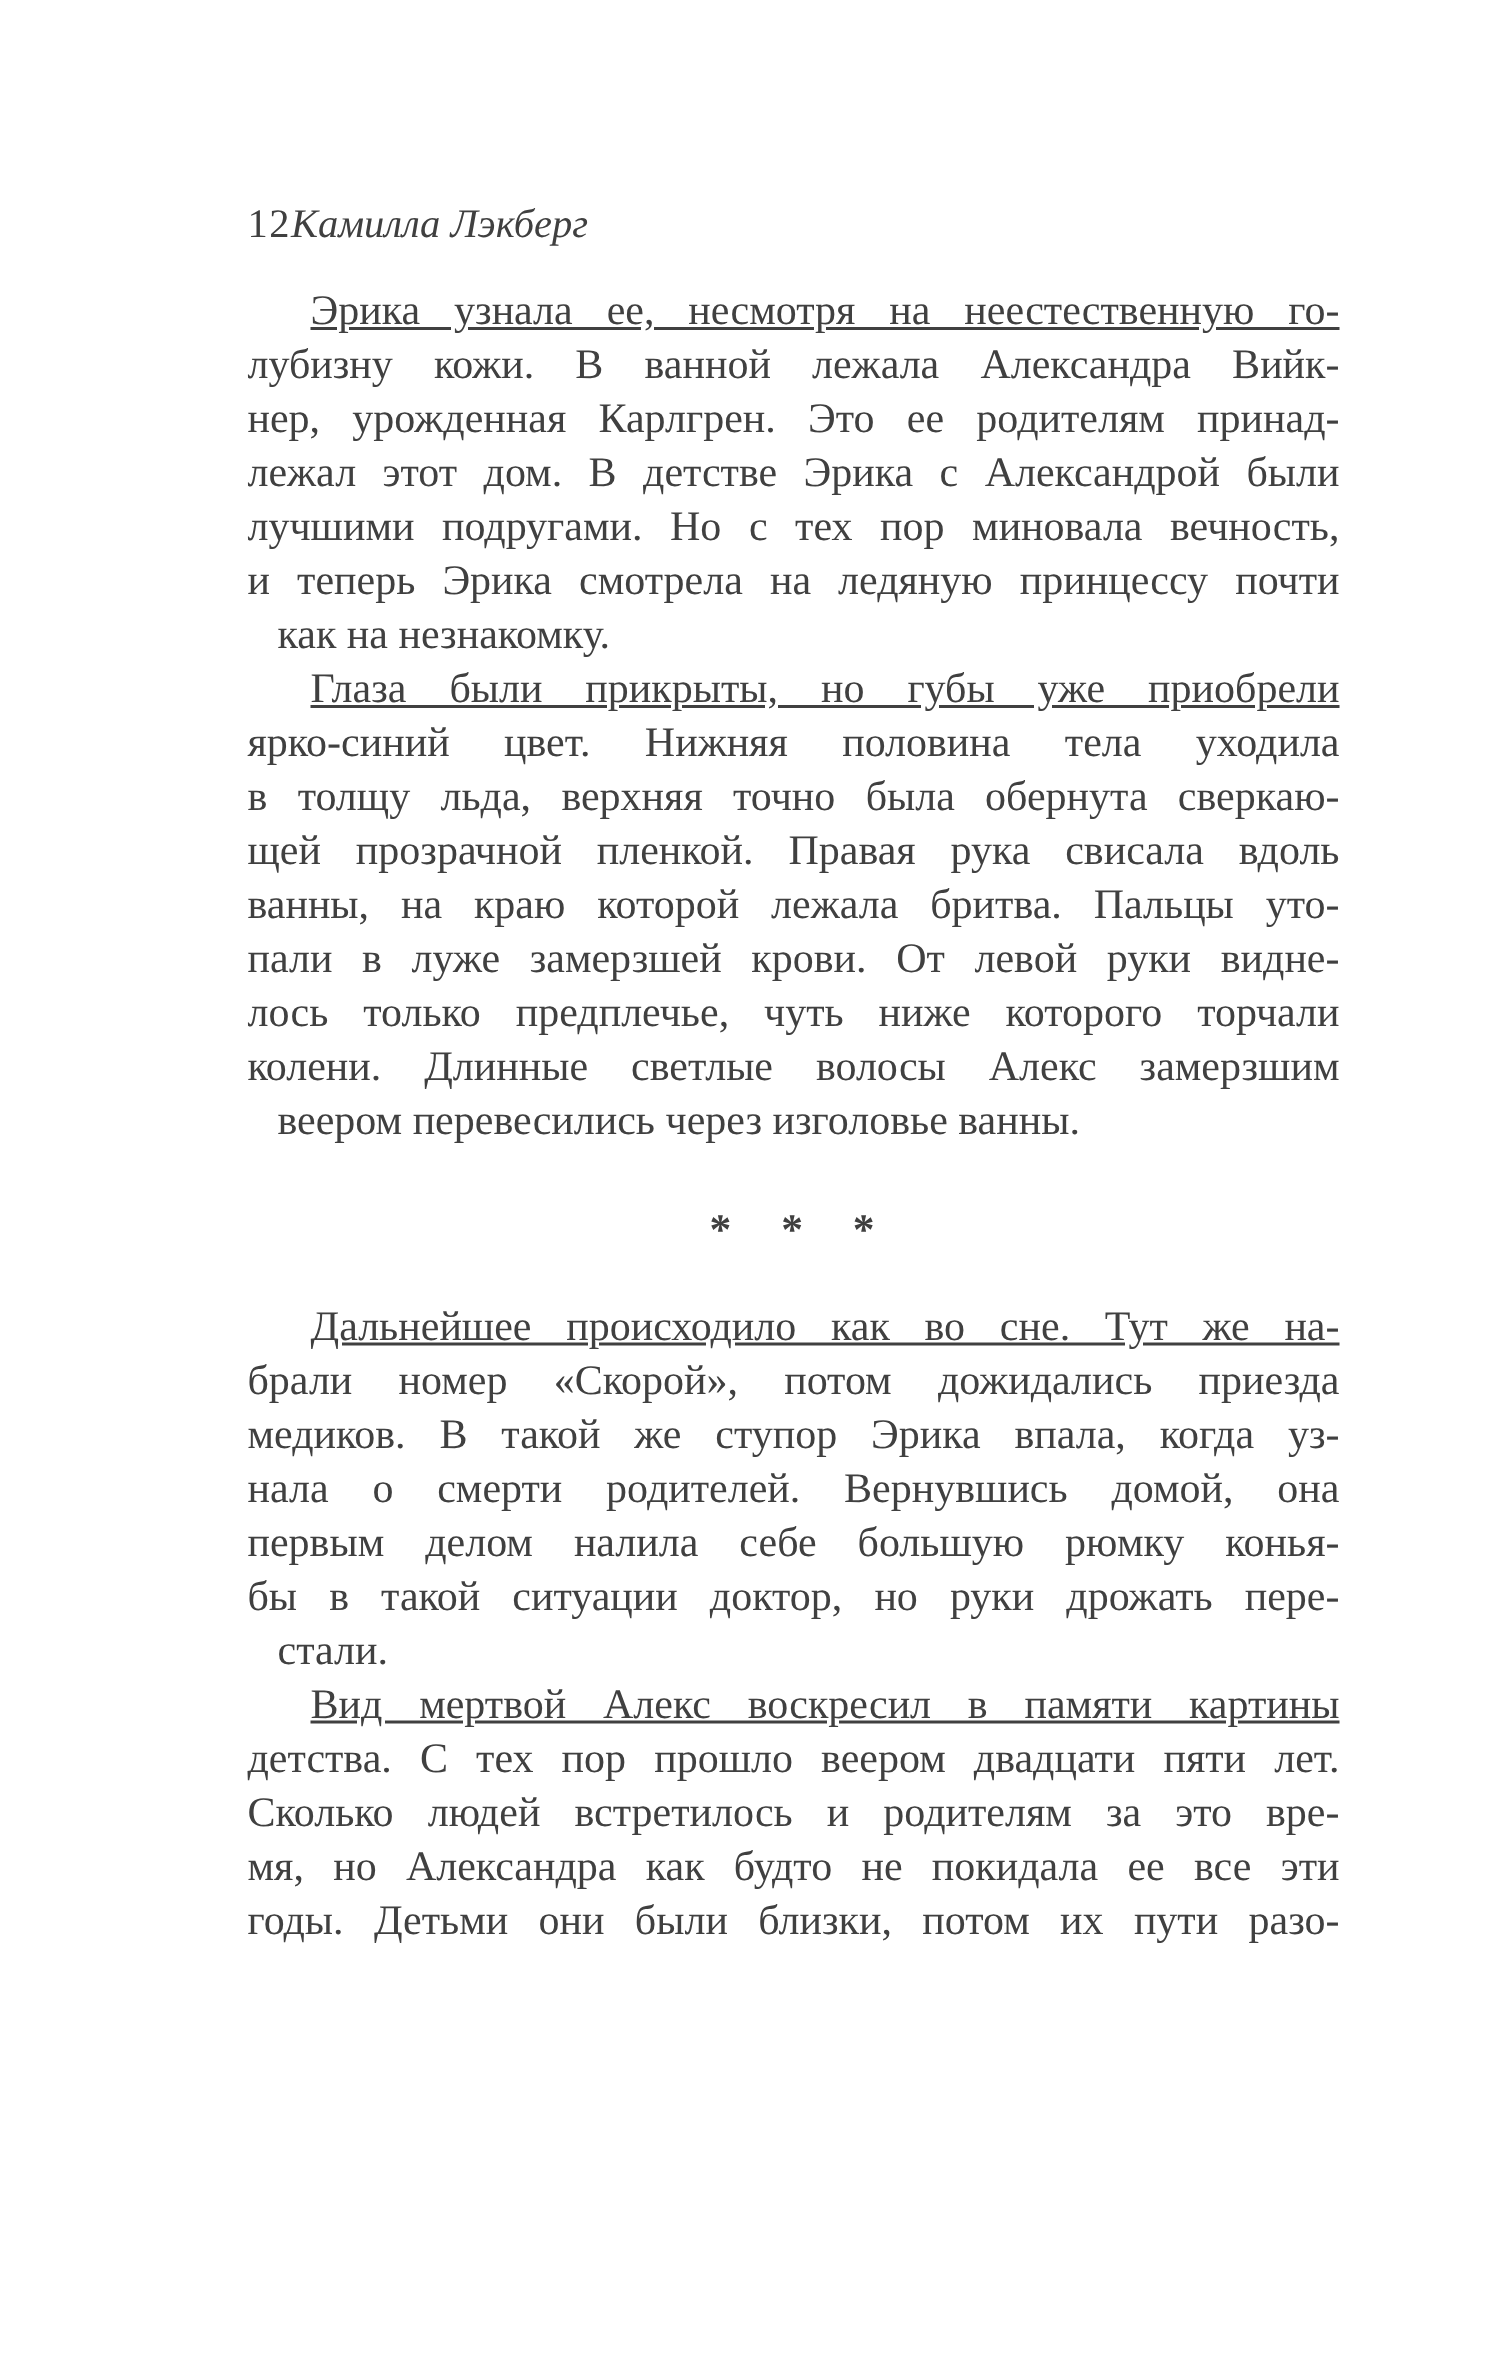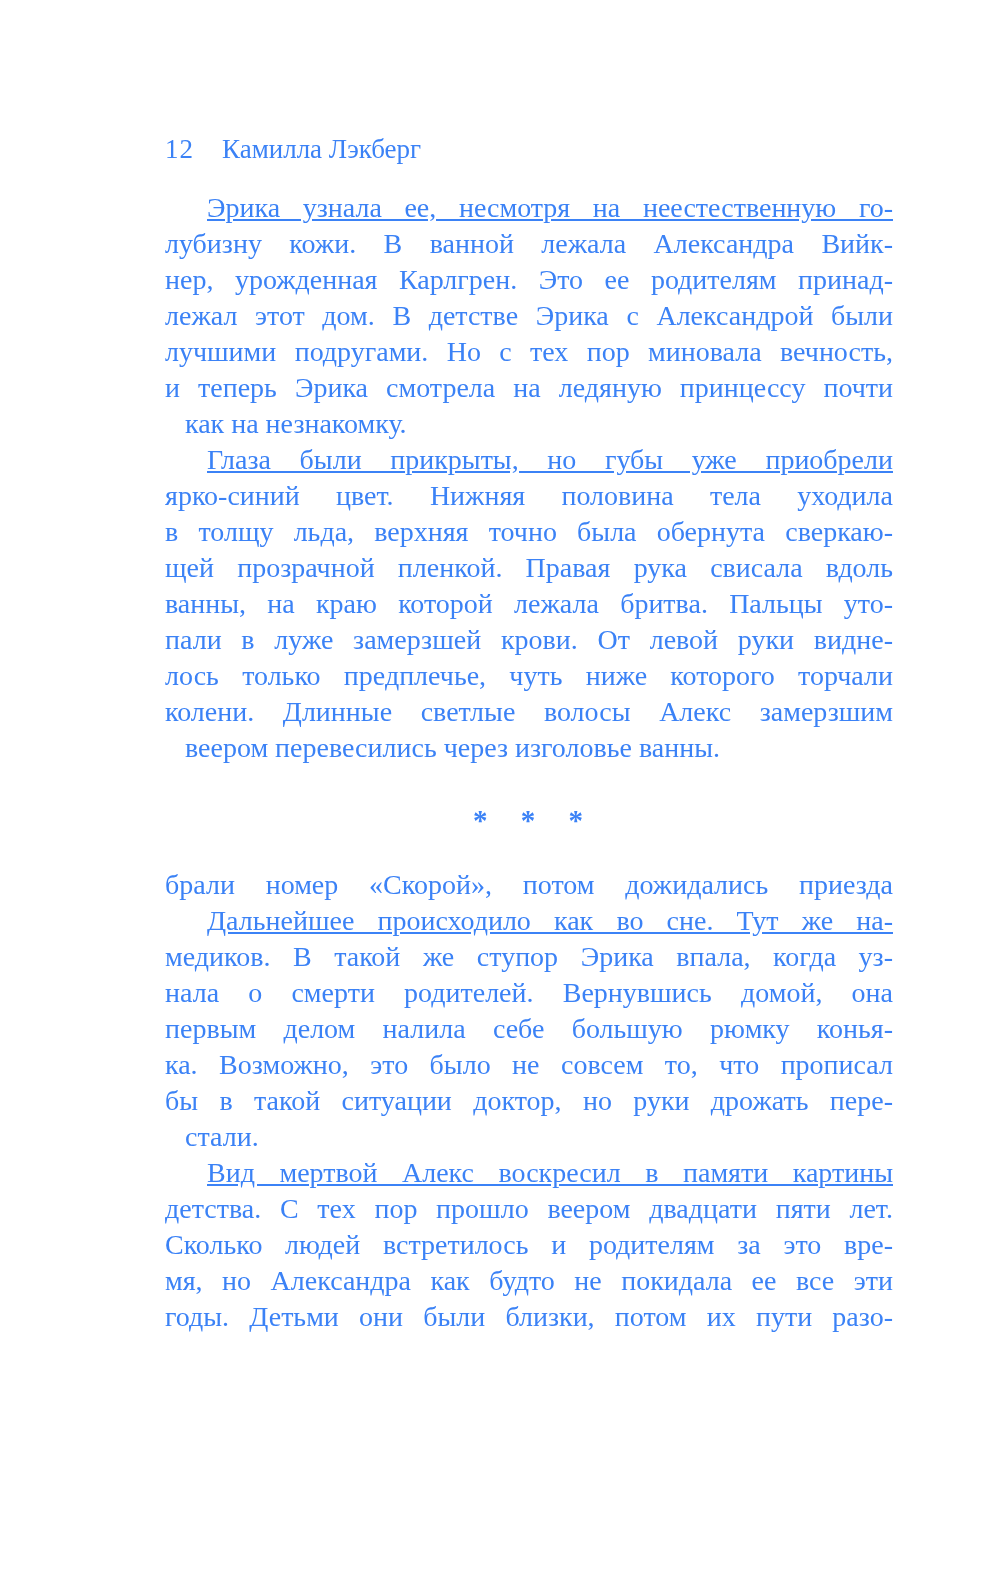--- a/index.html
+++ b/index.html
@@ -5,21 +5,21 @@
   html, body {
     margin: 0;
     padding: 0;
     background: #ffffff;
   }
   .page {
     position: relative;
     width: 1000px;
     height: 1583px;
     background: #ffffff;
-    color: #3b82f6;
+    color: #404040;
     font-family: "Liberation Serif", "DejaVu Serif", serif;
     overflow: hidden;
   }
   .text-block {
     position: absolute;
     left: 165px;
     top: 132px;
     width: 728px;
   }
   .running-head {
@@ -28,21 +28,21 @@
     height: 34px;
     line-height: 34px;
     font-size: 27px;
     margin-bottom: 24px;
   }
   .page-number {
     font-weight: normal;
     letter-spacing: 1px;
   }
   .head-author {
-    margin-left: 28px;
+    font-style: italic;
   }
   .body-text {
     font-size: 28px;
   }
   .paragraph {
     margin: 0;
   }
   .line {
     height: 36px;
     line-height: 36px;
@@ -96,26 +96,25 @@
           <div class="line">в толщу льда, верхняя точно была обернута сверкаю-</div>
           <div class="line">щей прозрачной пленкой. Правая рука свисала вдоль</div>
           <div class="line">ванны, на краю которой лежала бритва. Пальцы уто-</div>
           <div class="line">пали в луже замерзшей крови. От левой руки видне-</div>
           <div class="line">лось только предплечье, чуть ниже которого торчали</div>
           <div class="line">колени. Длинные светлые волосы Алекс замерзшим</div>
           <div class="line last">веером перевесились через изголовье ванны.</div>
         </div>
         <div class="separator">* * *</div>
         <div class="paragraph">
+          <div class="line first">Дальнейшее происходило как во сне. Тут же на-</div>
           <div class="line">брали номер «Скорой», потом дожидались приезда</div>
-          <div class="line first">Дальнейшее происходило как во сне. Тут же на-</div>
           <div class="line">медиков. В такой же ступор Эрика впала, когда уз-</div>
           <div class="line">нала о смерти родителей. Вернувшись домой, она</div>
           <div class="line">первым делом налила себе большую рюмку конья-</div>
-          <div class="line">ка. Возможно, это было не совсем то, что прописал</div>
           <div class="line">бы в такой ситуации доктор, но руки дрожать пере-</div>
           <div class="line last">стали.</div>
         </div>
         <div class="paragraph">
           <div class="line first">Вид мертвой Алекс воскресил в памяти картины</div>
           <div class="line">детства. С тех пор прошло веером двадцати пяти лет.</div>
           <div class="line">Сколько людей встретилось и родителям за это вре-</div>
           <div class="line">мя, но Александра как будто не покидала ее все эти</div>
           <div class="line">годы. Детьми они были близки, потом их пути разо-</div>
         </div>

